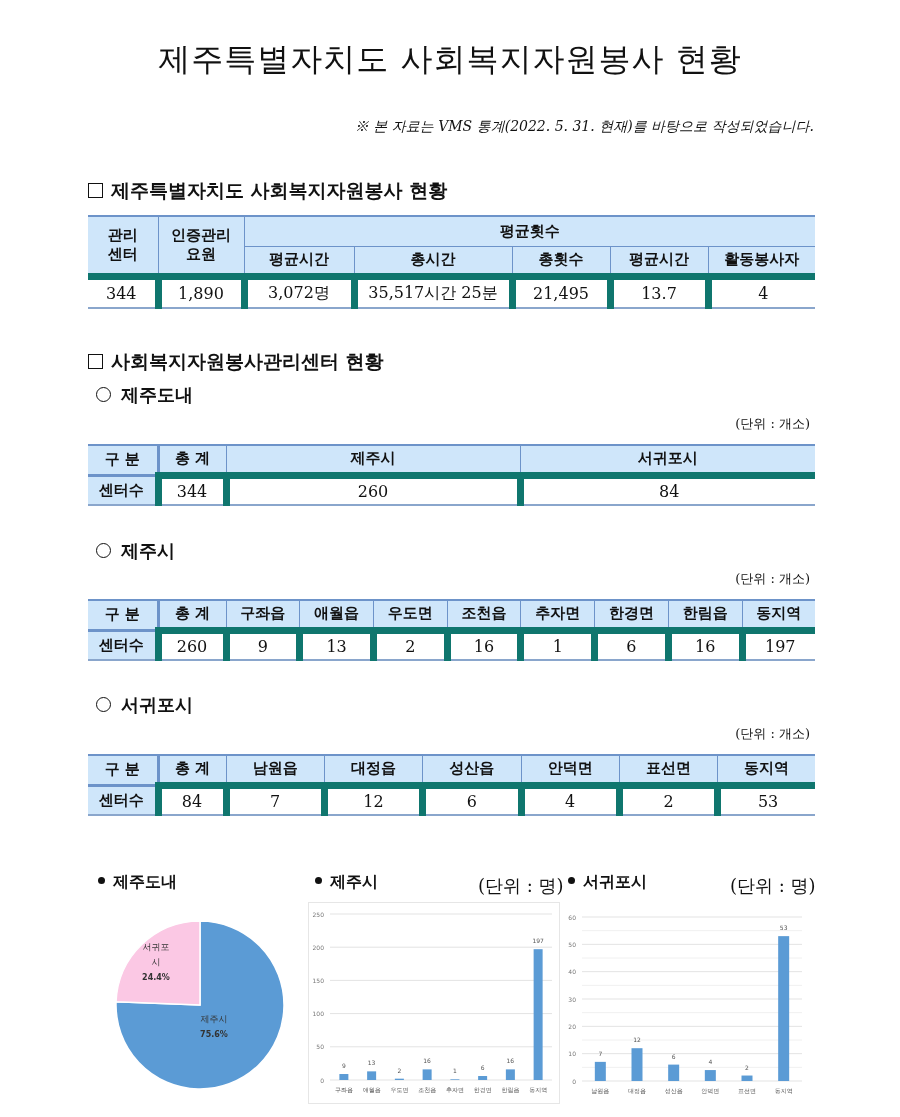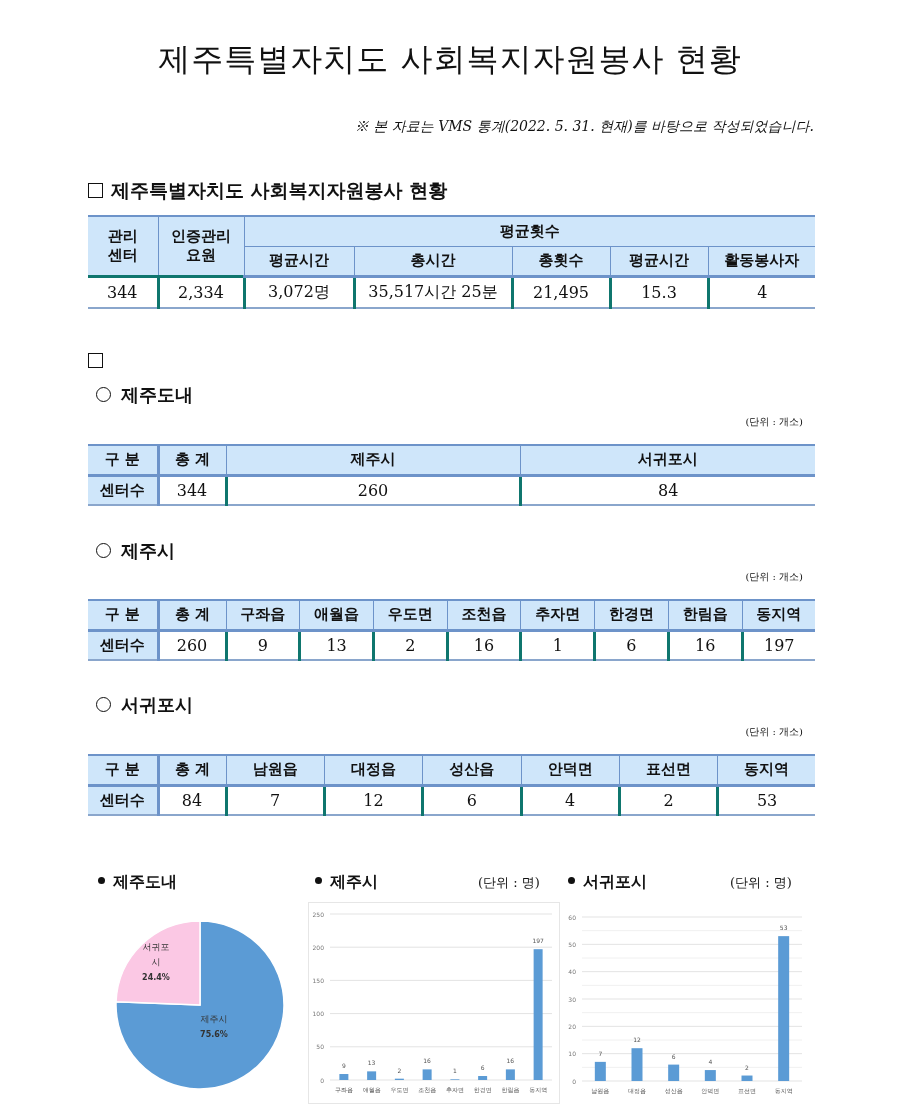--- a/index.html
+++ b/index.html
@@ -3,33 +3,33 @@
 <meta charset="utf-8">
 <style>
   * { box-sizing: border-box; margin: 0; padding: 0; }
   body { width: 900px; height: 1117px; background: #ffffff; font-family: "DejaVu Serif", "Liberation Serif", serif; color: #111; position: relative; overflow: hidden; }
   .title { position: absolute; top: 38px; left: 0; width: 900px; text-align: center; font-family: "DejaVu Sans", sans-serif; font-size: 32px; font-weight: normal; letter-spacing: 1px; }
   .note { position: absolute; top: 118px; right: 86px; font-size: 14px; font-style: italic; }
   .sec { position: absolute; left: 88px; font-family: "DejaVu Sans", sans-serif; font-size: 19px; font-weight: bold; }
   .sec .box { display: inline-block; width: 15px; height: 15px; border: 1.5px solid #111; margin-right: 8px; vertical-align: -1px; }
   .sub { position: absolute; left: 96px; font-family: "DejaVu Sans", sans-serif; font-size: 18px; font-weight: bold; }
   .sub .circ { display: inline-block; width: 15px; height: 15px; border: 1.5px solid #111; border-radius: 50%; margin-right: 10px; vertical-align: -1px; }
-  .unit { position: absolute; right: 97px; font-size: 10px; }
+  .unit { position: absolute; right: 90px; font-size: 13px; }
   table { position: absolute; left: 88px; width: 727px; border-collapse: collapse; font-size: 16px; }
   th { background: #cfe6fa; font-family: "DejaVu Sans", sans-serif; font-weight: bold; font-size: 15px; border: 1px solid #6d93c9; height: 30px; text-align: center; }
-  td { border: 3px solid #0f766e; text-align: center; height: 30px; font-size: 16px; }
+  td { border: 7px solid #0f766e; text-align: center; height: 30px; font-size: 16px; }
   tr.top th { border-top: 2px solid #6d93c9; }
   tr.last td, tr.last th { border-bottom: 2px solid #8aa6cc; }
   tr.sepbelow th { border-bottom: 3px solid #6d93c9; }
   th.rowh { border-right: 3px solid #6d93c9; }
   table td:first-child, table th:first-child { border-left: none; }
   table td:last-child, table th:last-child { border-right: none; }
   .chart-title { position: absolute; font-family: "DejaVu Sans", sans-serif; font-size: 16px; font-weight: bold; }
   .chart-title .dot { display: inline-block; width: 7px; height: 7px; background: #111; border-radius: 50%; margin-right: 8px; vertical-align: 3px; }
-  .chart-unit { position: absolute; font-size: 13px; }
+  .chart-unit { position: absolute; font-size: 18px; }
   .chart { position: absolute; }
   svg text { font-family: "DejaVu Sans", sans-serif; }
 </style>
 </head>
 <body>
 
 <div class="title">제주특별자치도 사회복지자원봉사 현황</div>
 <div class="note">※ 본 자료는 VMS 통계(2022. 5. 31. 현재)를 바탕으로 작성되었습니다.</div>
 
 <div class="sec" style="top:178px;">
@@ -45,32 +45,32 @@
   </tr>
   <tr class="sepbelow">
     <th style="width:110px;">평균시간</th>
     <th style="width:158px;">총시간</th>
     <th style="width:98px;margin-left:39px;">총횟수</th>
     <th style="width:98px;">평균시간</th>
     <th>활동봉사자</th>
   </tr>
   <tr class="last">
     <td style="height:32px;">344</td>
-    <td>2,334</td>
+    <td>1,890</td>
     <td>3,072명</td>
     <td>35,517시간 25분</td>
     <td>21,495</td>
-    <td>15.3</td>
+    <td>13.7</td>
     <td>4</td>
   </tr>
 </tbody>
   </table>
 
 <div class="sec" style="top:349px;">
-  <span class="box"></span>
+  <span class="box"></span><span>사회복지자원봉사관리센터 현황</span>
 </div>
 
 <div class="sub" style="top:383px;">
   <span class="circ"></span><span>제주도내</span>
 </div>
 <div class="unit" style="top:415px;">(단위 : 개소)</div>
 <table style="top:444px;">
   <tbody>
       <tr class="top sepbelow">
     <th class="rowh" style="width:70px;">구  분</th>

